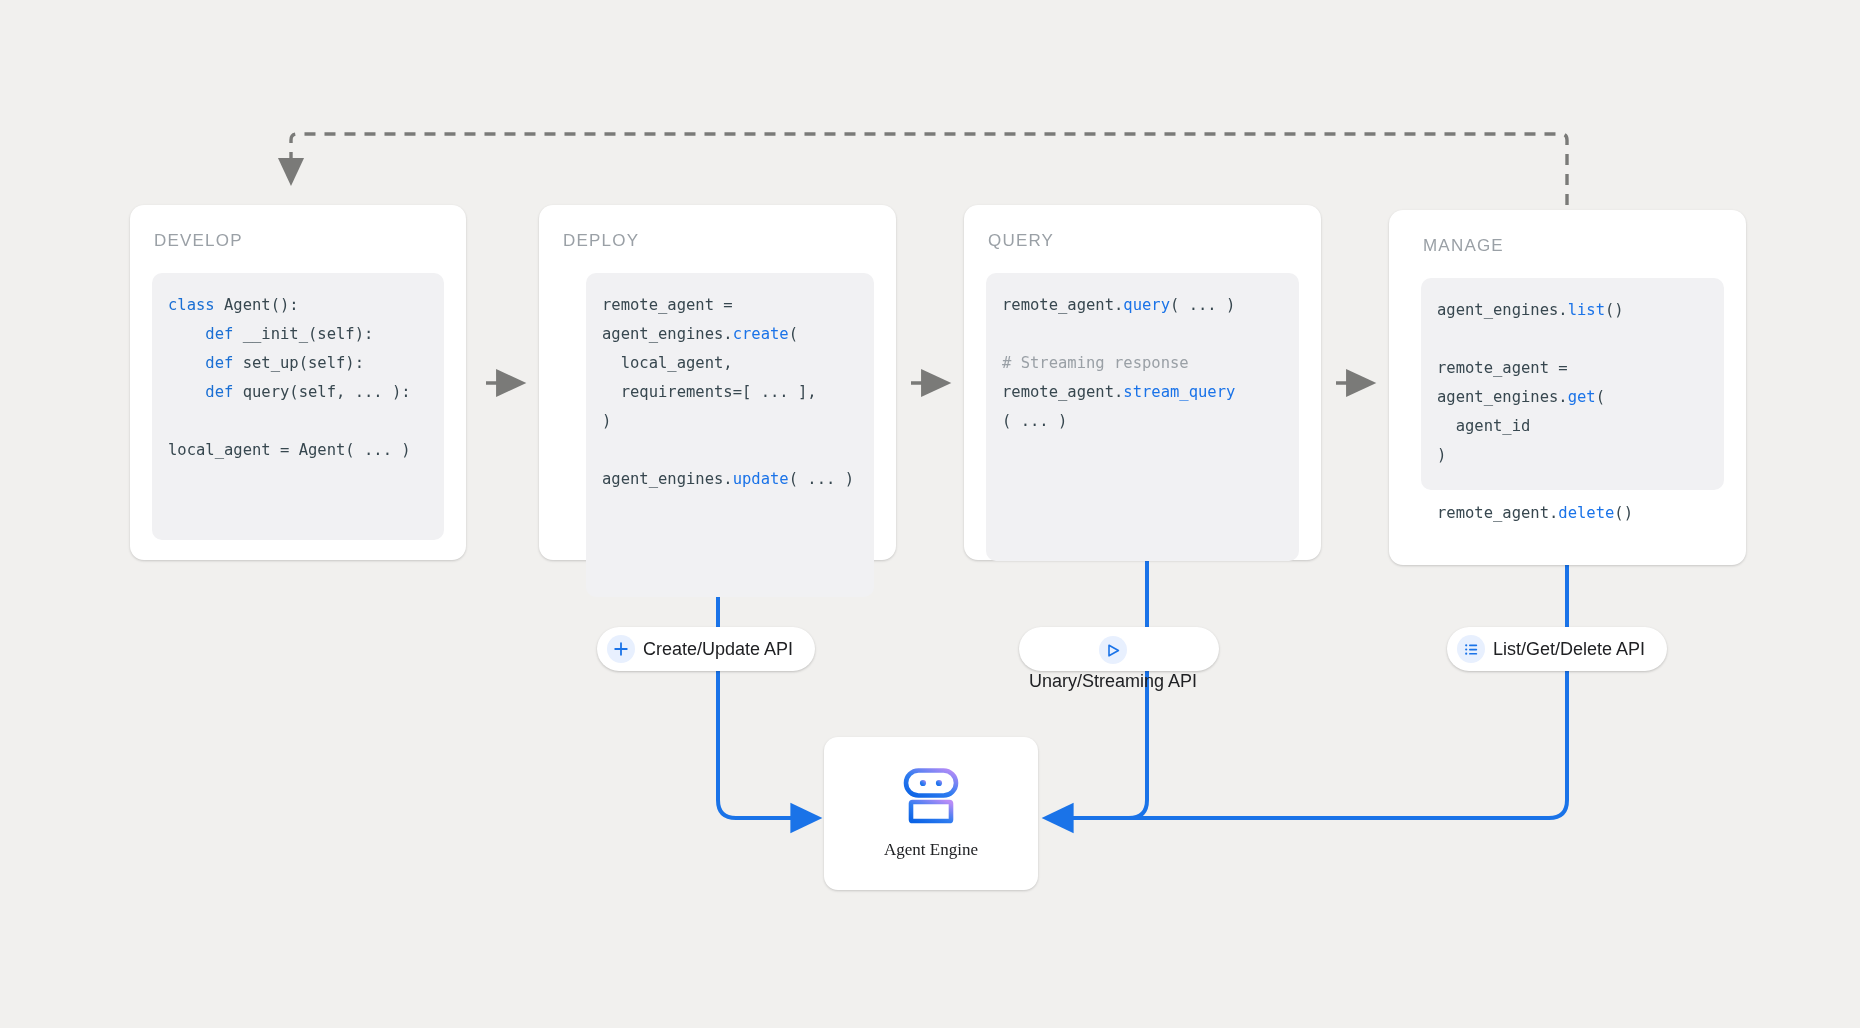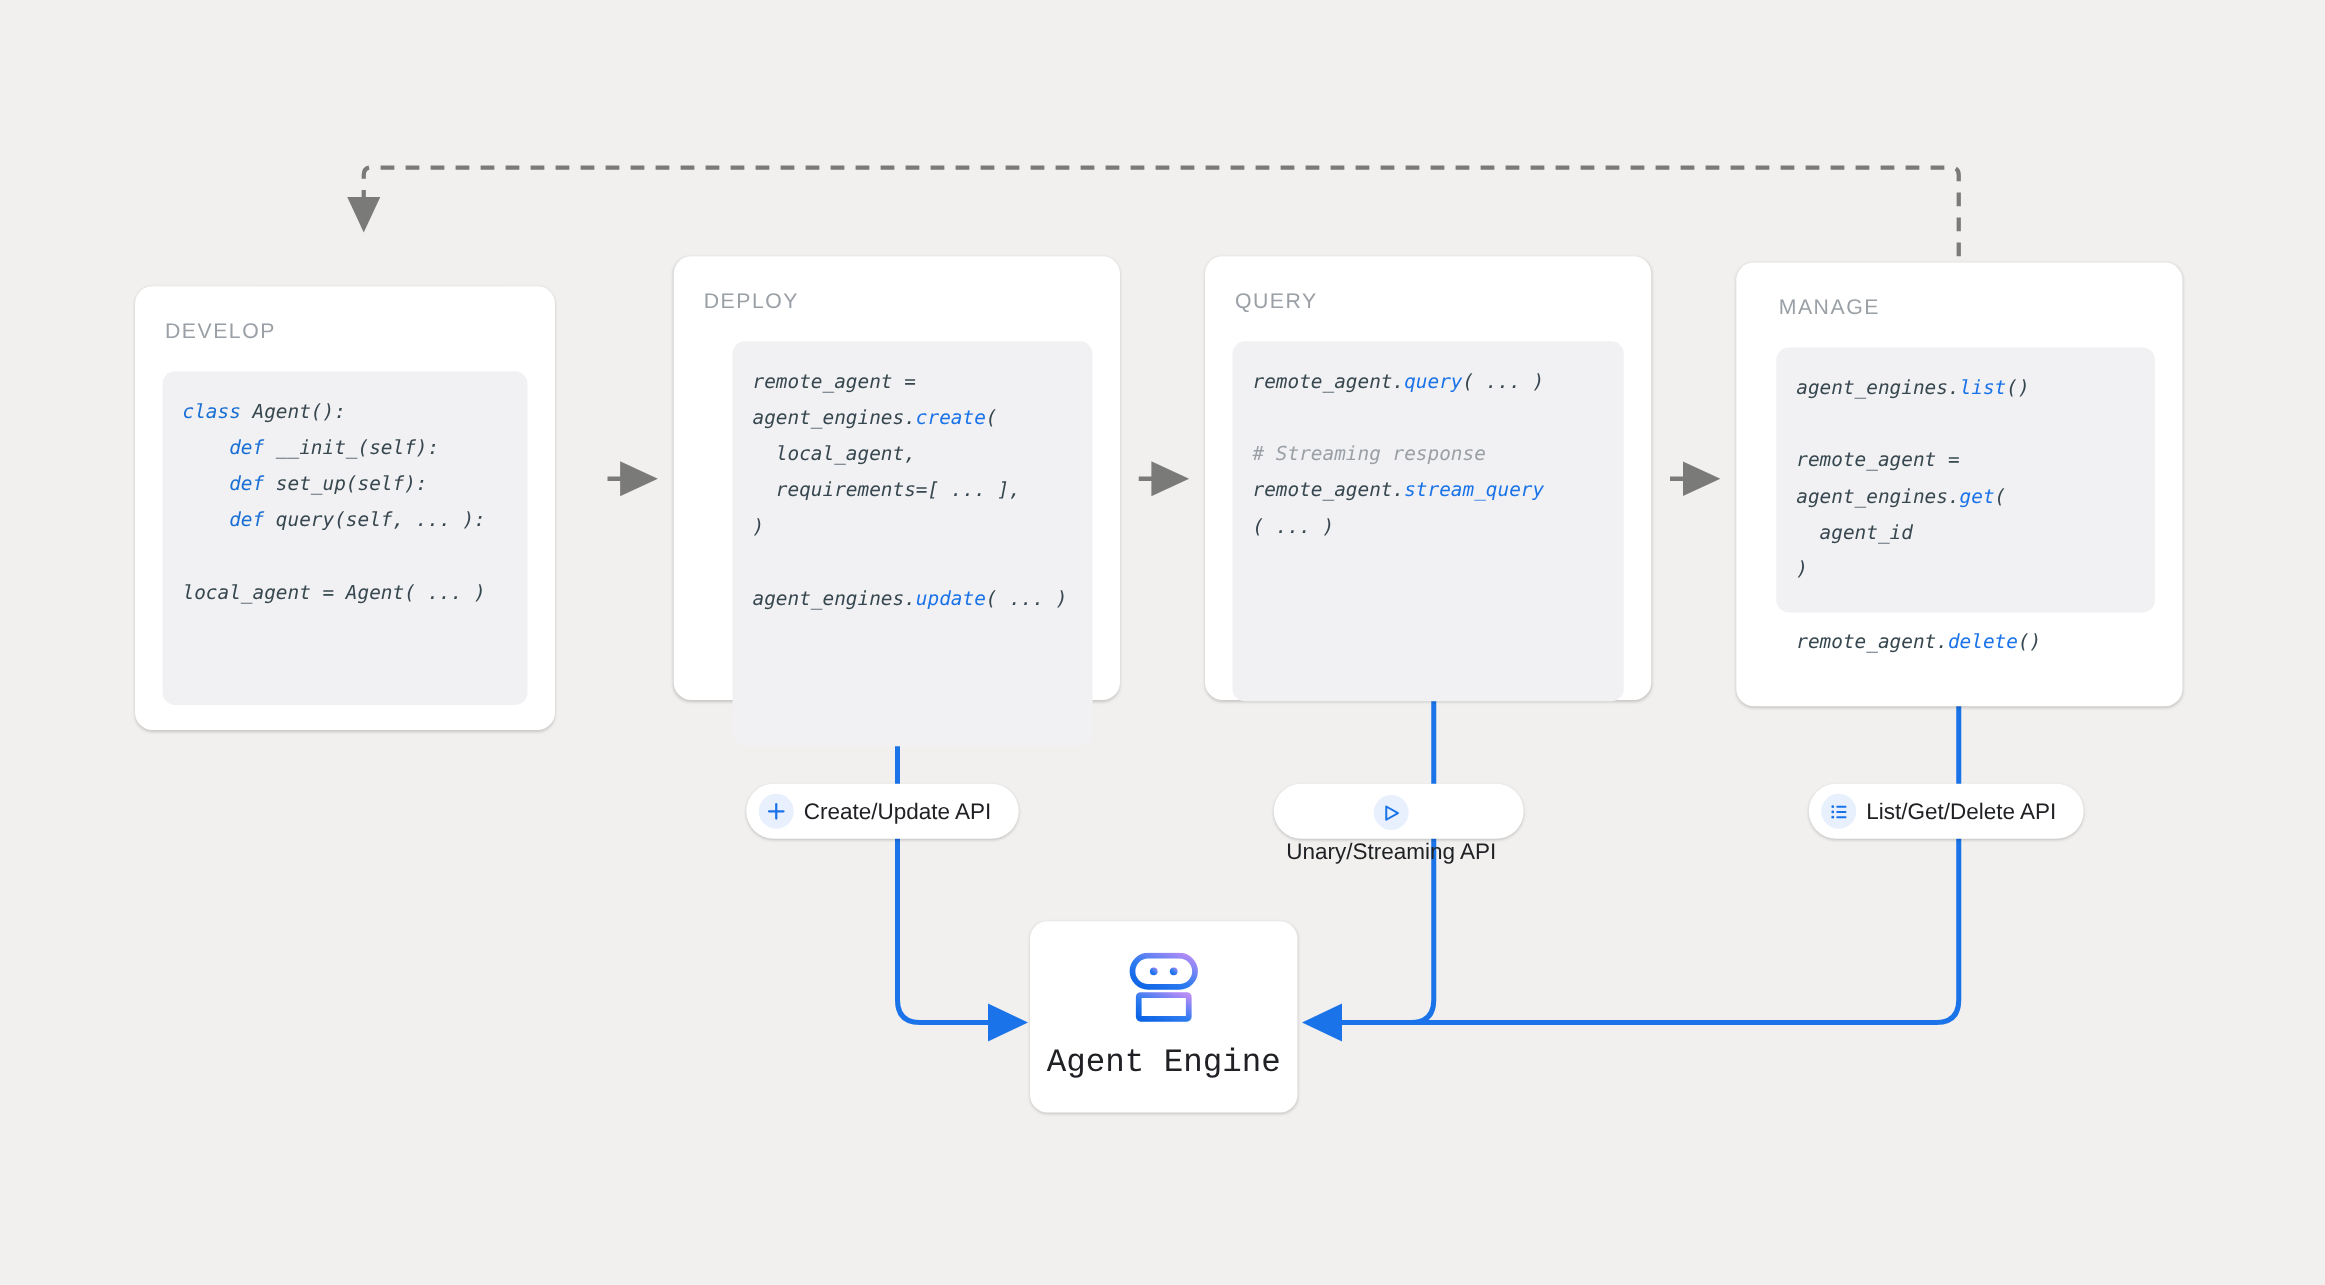--- a/index.html
+++ b/index.html
@@ -51,28 +51,27 @@
     padding: 18px 16px 18px 16px;
     box-sizing: border-box;
   }
   .code-box pre {
     margin: 0;
     font-family: "DejaVu Sans Mono", monospace;
     font-size: 15.5px;
     line-height: 29px;
     color: #37474f;
     white-space: pre;
-    font-style: italic;
   }
   .kw { color: #1a6fd4; }
   .fn { color: #1a73e8; }
   .cm { color: #9aa0a6; }
 
   
-  #card-develop { left: 108px;  top: 205px; width: 336px;  height: 355px; margin-top: 24px; }
+  #card-develop { left: 130px;  top: 205px; width: 336px;  height: 355px; }
   #card-deploy  { left: 539px;  top: 205px; width: 357px;  height: 355px; }
   #card-query   { left: 964px;  top: 205px; width: 357px;  height: 355px; }
   #card-manage  { left: 1389px; top: 210px; width: 357px;  height: 355px; padding-left: 32px; }
 
   #card-develop .code-box { height: 267px; }
   #card-deploy  .code-box { height: 324px; margin-left: 25px; }
   #card-query   .code-box { height: 288px; }
   #card-manage  .code-box { height: 212px; }
 
   
@@ -120,23 +119,23 @@
     border-radius: 14px;
     box-shadow: 0 1px 3px rgba(0,0,0,0.12), 0 1px 2px rgba(0,0,0,0.06);
     display: flex;
     flex-direction: column;
     align-items: center;
     justify-content: center;
     gap: 12px;
     box-sizing: border-box;
   }
   #agent-engine .ae-label {
-    font-size: 26px;
+    font-size: 17px;
     color: #202124;
-    font-family: Liberation Mono, monospace;
+    font-family: Liberation Serif, serif;
   }
 </style>
 </head>
 <body>
 
 <div id="stage">
 
   <svg id="wires" viewBox="0 0 1860 1028" xmlns="http://www.w3.org/2000/svg">
     <defs>
       <marker id="arrow-gray" markerWidth="9" markerHeight="9" refX="7.2" refY="4.5" orient="auto" markerUnits="strokeWidth">

